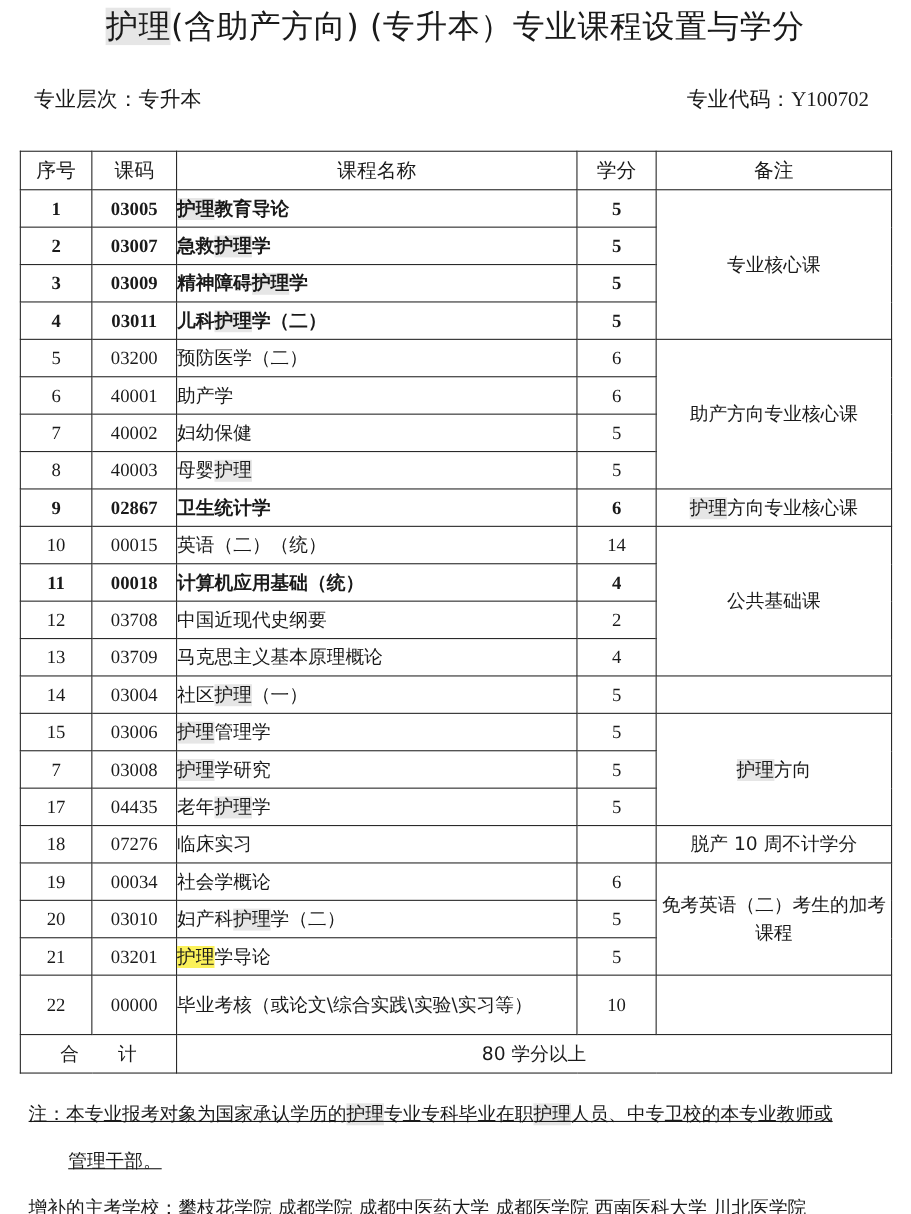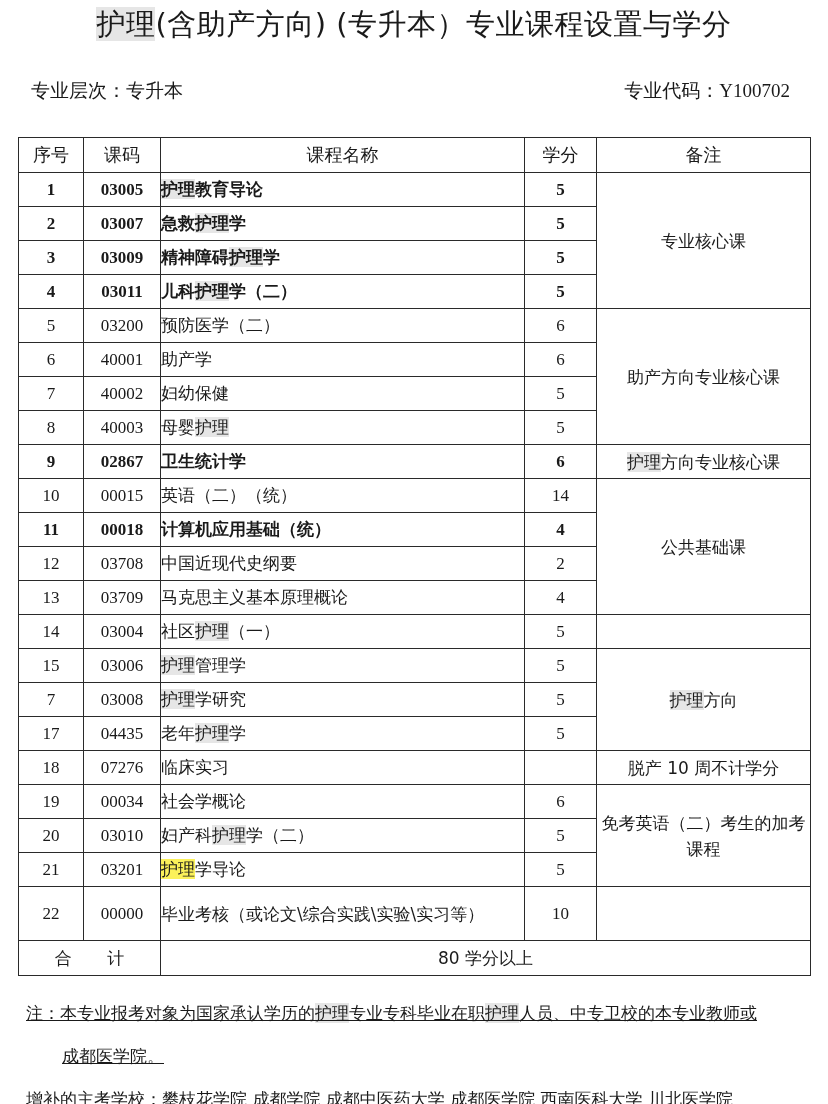--- a/index.html
+++ b/index.html
@@ -222,16 +222,16 @@
             <span>计</span>
           </div>
       </td>
       <td colspan="3" class="c">80 学分以上</td>
     </tr>
   </tfoot>
 </table>
 
 <div class="notes">
   <p><span>注：本专业报考对象为国家承认学历的</span><span class="hl-gray">护理</span><span>专业专科毕业在职</span><span class="hl-gray">护理</span><span>人员、中专卫校的本专业教师或</span></p>
-  <p class="indent">成都医学院。</p>
+  <p class="indent">管理干部。</p>
   <p>增补的主考学校：攀枝花学院  成都学院   成都中医药大学  成都医学院   西南医科大学   川北医学院</p>
   <p>主考学校：四川大学</p>
 </div>
 
 </body></html>

